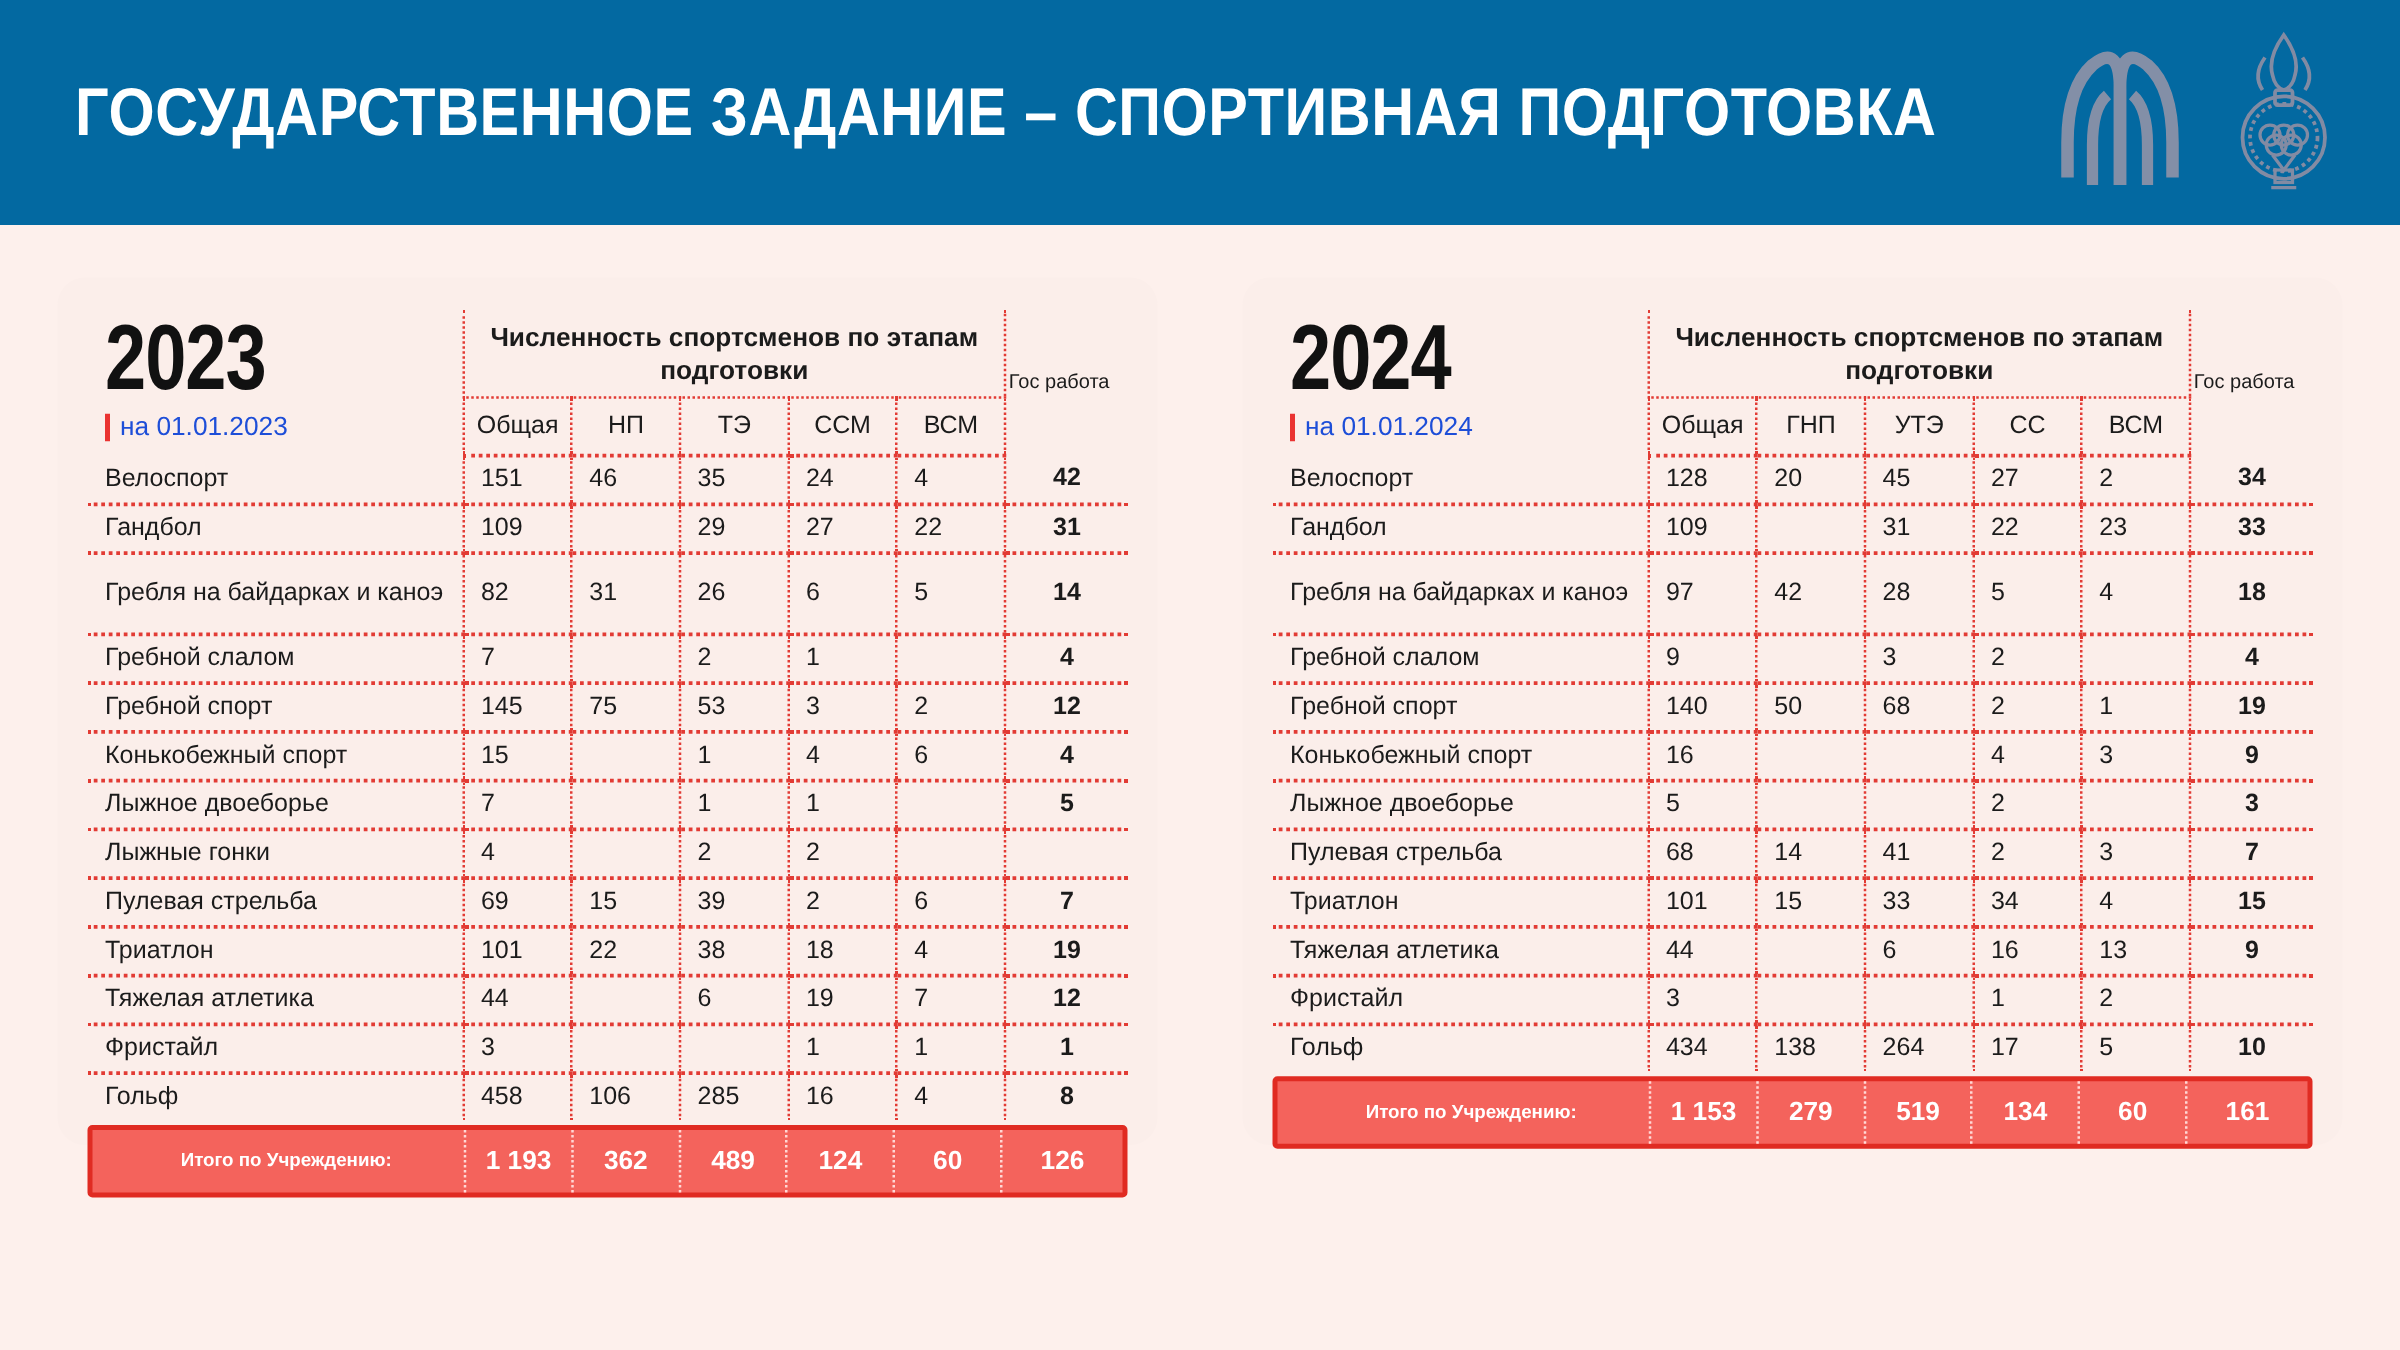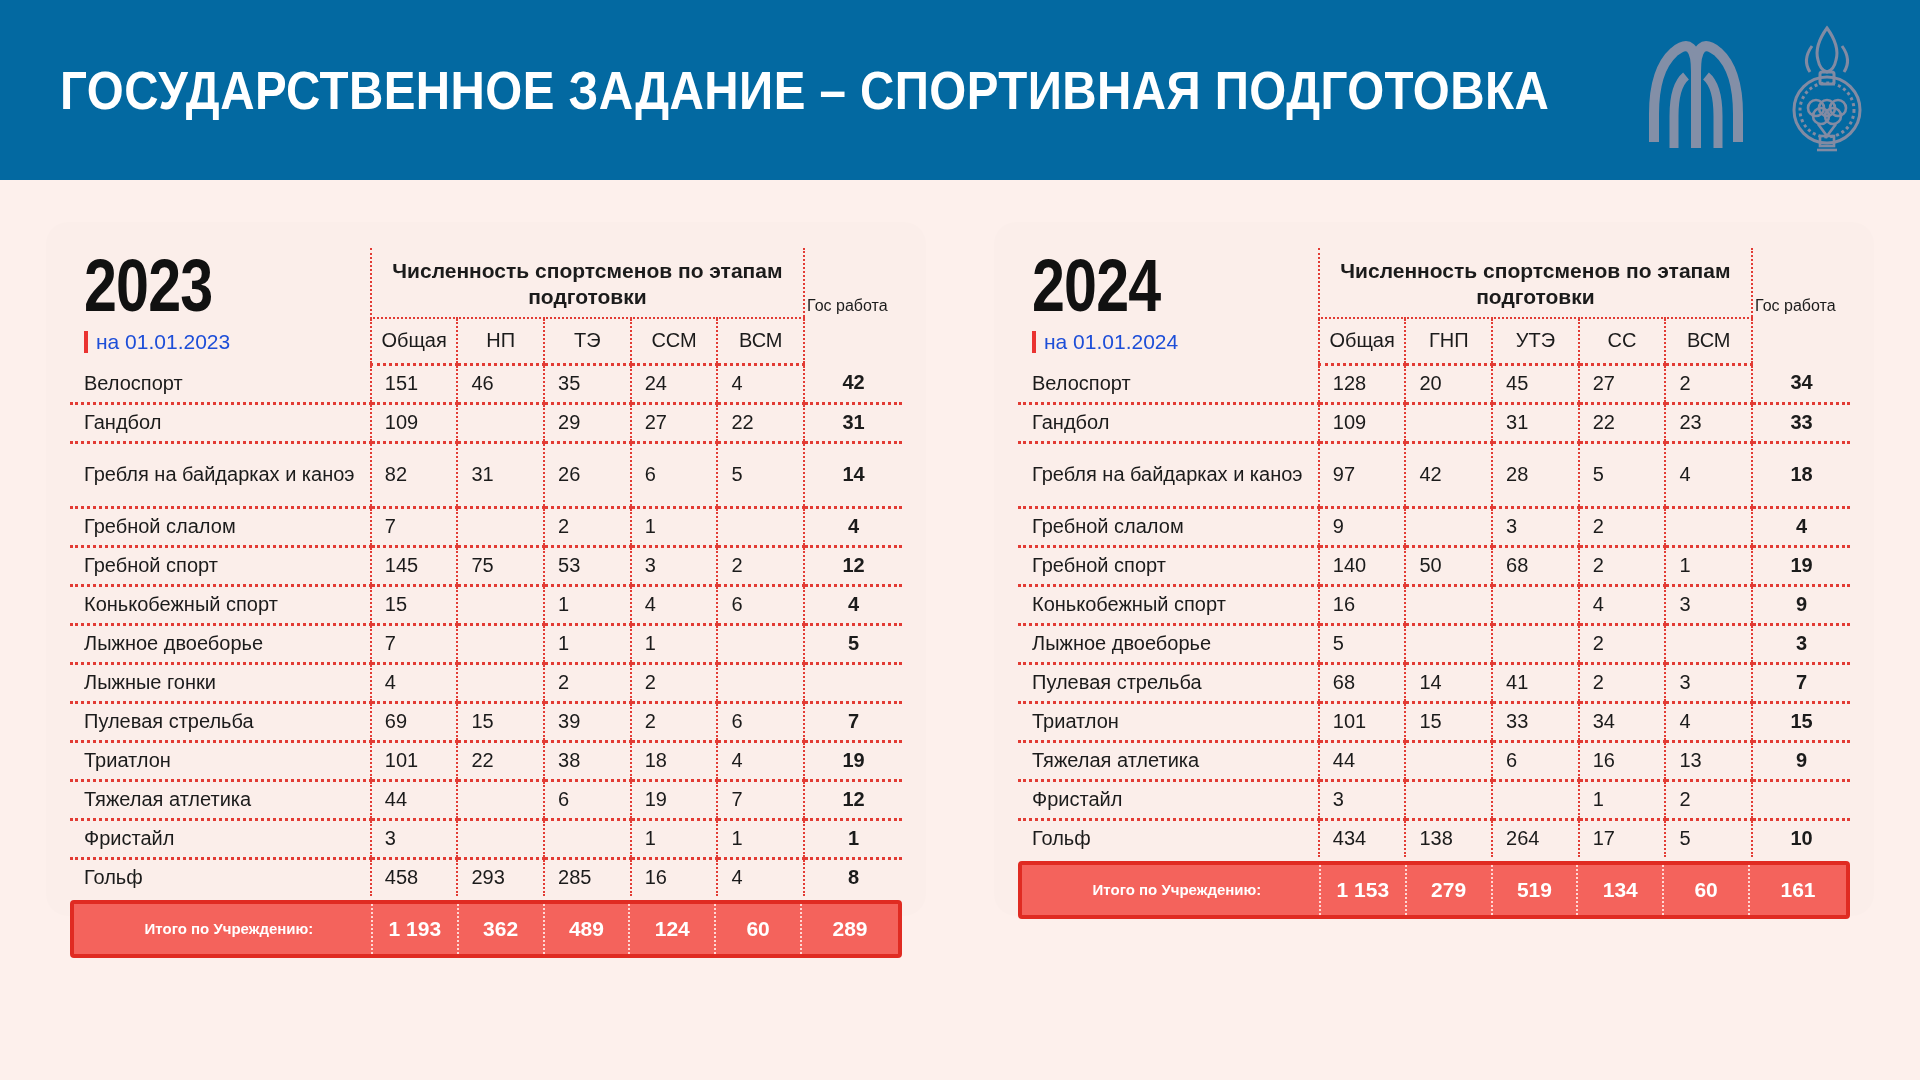--- a/index.html
+++ b/index.html
@@ -348,21 +348,21 @@
             <td class="num">3</td>
             <td class="num"></td>
             <td class="num"></td>
             <td class="num">1</td>
             <td class="num">1</td>
             <td class="gos">1</td>
           </tr>
           <tr class="data-row last">
             <td class="name">Гольф</td>
             <td class="num">458</td>
-            <td class="num">293</td>
+            <td class="num">106</td>
             <td class="num">285</td>
             <td class="num">16</td>
             <td class="num">4</td>
             <td class="gos">8</td>
           </tr>
         </tbody>
     </table>
     <div class="total-wrap">
       <table class="total">
         <colgroup>
@@ -375,21 +375,21 @@
             <col class="c-gos">
         </colgroup>
         <tbody>
             <tr>
           <td class="tlabel">Итого по Учреждению:</td>
           <td class="tnum">1 193</td>
           <td class="tnum">362</td>
           <td class="tnum">489</td>
           <td class="tnum">124</td>
           <td class="tnum">60</td>
-          <td class="tnum">289</td>
+          <td class="tnum">126</td>
         </tr>
       </tbody>
         </table>
     </div>
   </div>
 
   <div class="panel">
     <table class="tbl">
       <colgroup>
         <col class="c-name">

